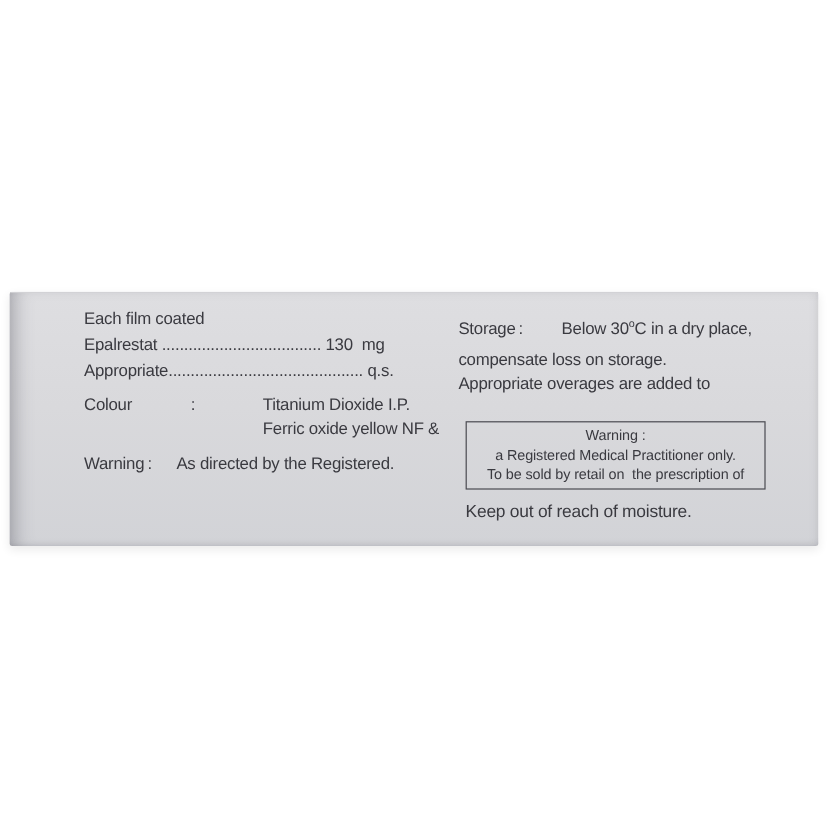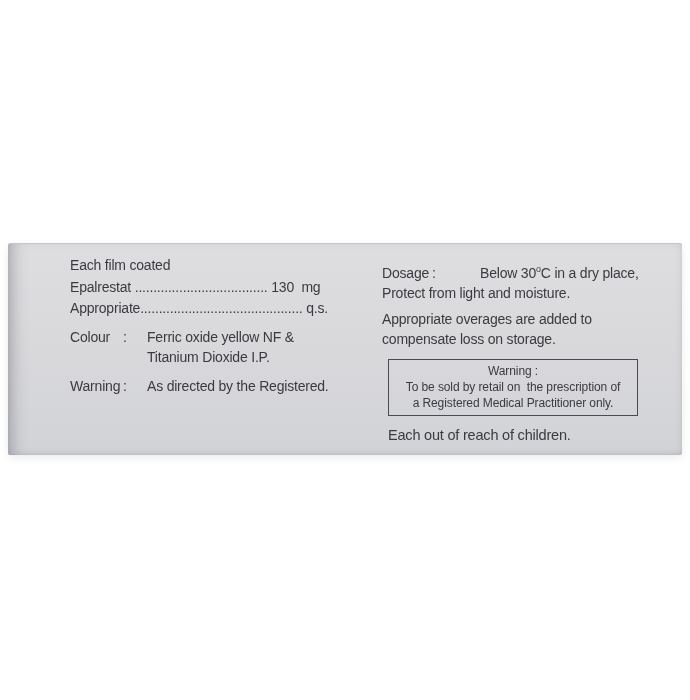--- a/index.html
+++ b/index.html
@@ -39,44 +39,44 @@
   .col-left {
     position: absolute;
     left: 62px;
     top: 11px;
     font-size: 14px;
     line-height: 21.5px;
   }
   .kv-row { display: flex; align-items: flex-start; }
   .kv-label { width: 53px; flex: 0 0 auto; }
   .kv-colon { width: 24px; flex: 0 0 auto; }
-  .colour-row { margin-top: 7px; line-height: 20.5px; }
+  .colour-row { margin-top: 7px; line-height: 20.5px; gap: 36px; }
   .dosage-row { margin-top: 8px; line-height: 20px; }
 
   
   .col-right {
     position: absolute;
     left: 374px;
     top: 19px;
     width: 264px;
     font-size: 14px;
     line-height: 20px;
   }
   .storage-row .kv-label { width: 50px; }
   .storage-row .kv-colon { width: 24px; }
-  .storage-row .kv-value { margin-left: 24px; white-space: nowrap; text-align: right; }
+  .storage-row .kv-value { margin-left: 12px; white-space: nowrap; text-align: right; }
   .deg {
     font-size: 9px;
     vertical-align: super;
     line-height: 0;
   }
   .overages { margin-top: 7px; line-height: 19.5px; }
   .warning-box {
     box-sizing: border-box;
-    margin-top: 10px;
+    margin-top: 22px;
     margin-left: 6px;
     width: 250px;
     border: 1.5px solid #4a4a51;
     padding: 3px 0 4px 0;
     text-align: center;
     font-size: 12px;
     line-height: 16px;
     letter-spacing: -0.1px;
   }
   .wline { white-space: pre; }
@@ -95,48 +95,47 @@
 
     <div class="col-left">
       <div class="line">Each film coated</div>
       <div class="line">Epalrestat .................................... 130  mg</div>
       <div class="line">Appropriate............................................ q.s.</div>
 
       <div class="kv-row colour-row">
         <span class="kv-label">Colour</span>
         <span class="kv-colon">:</span>
         <span class="kv-value">
+          <span class="line" style="display:block">Titanium Dioxide I.P.</span>
           <span class="line" style="display:block">Ferric oxide yellow NF &amp;</span>
-          <span class="line" style="display:block">Titanium Dioxide I.P.</span>
         </span>
       </div>
 
       <div class="kv-row dosage-row">
         <span class="kv-label">Warning</span>
         <span class="kv-colon">:</span>
         <span class="kv-value line">As directed by the Registered.</span>
       </div>
     </div>
 
     <div class="col-right">
       <div class="kv-row storage-row">
-        <span class="kv-label">Dosage</span>
+        <span class="kv-label">Storage</span>
         <span class="kv-colon">:</span>
         <span class="kv-value"><span>Below 30</span><span class="deg">o</span><span>C in a dry place,</span></span>
       </div>
-      <div class="line">Protect from light and moisture.</div>
 
       <div class="overages">
+        <div class="line">compensate loss on storage.</div>
         <div class="line">Appropriate overages are added to</div>
-        <div class="line">compensate loss on storage.</div>
       </div>
 
       <div class="warning-box">
         <div class="wline">Warning :</div>
+        <div class="wline">a Registered Medical Practitioner only.</div>
         <div class="wline">To be sold by retail on  the prescription of</div>
-        <div class="wline">a Registered Medical Practitioner only.</div>
       </div>
 
-      <div class="keep-line">Each out of reach of children.</div>
+      <div class="keep-line">Keep out of reach of moisture.</div>
     </div>
 
   </div>
 </div>
 
 </body></html>

